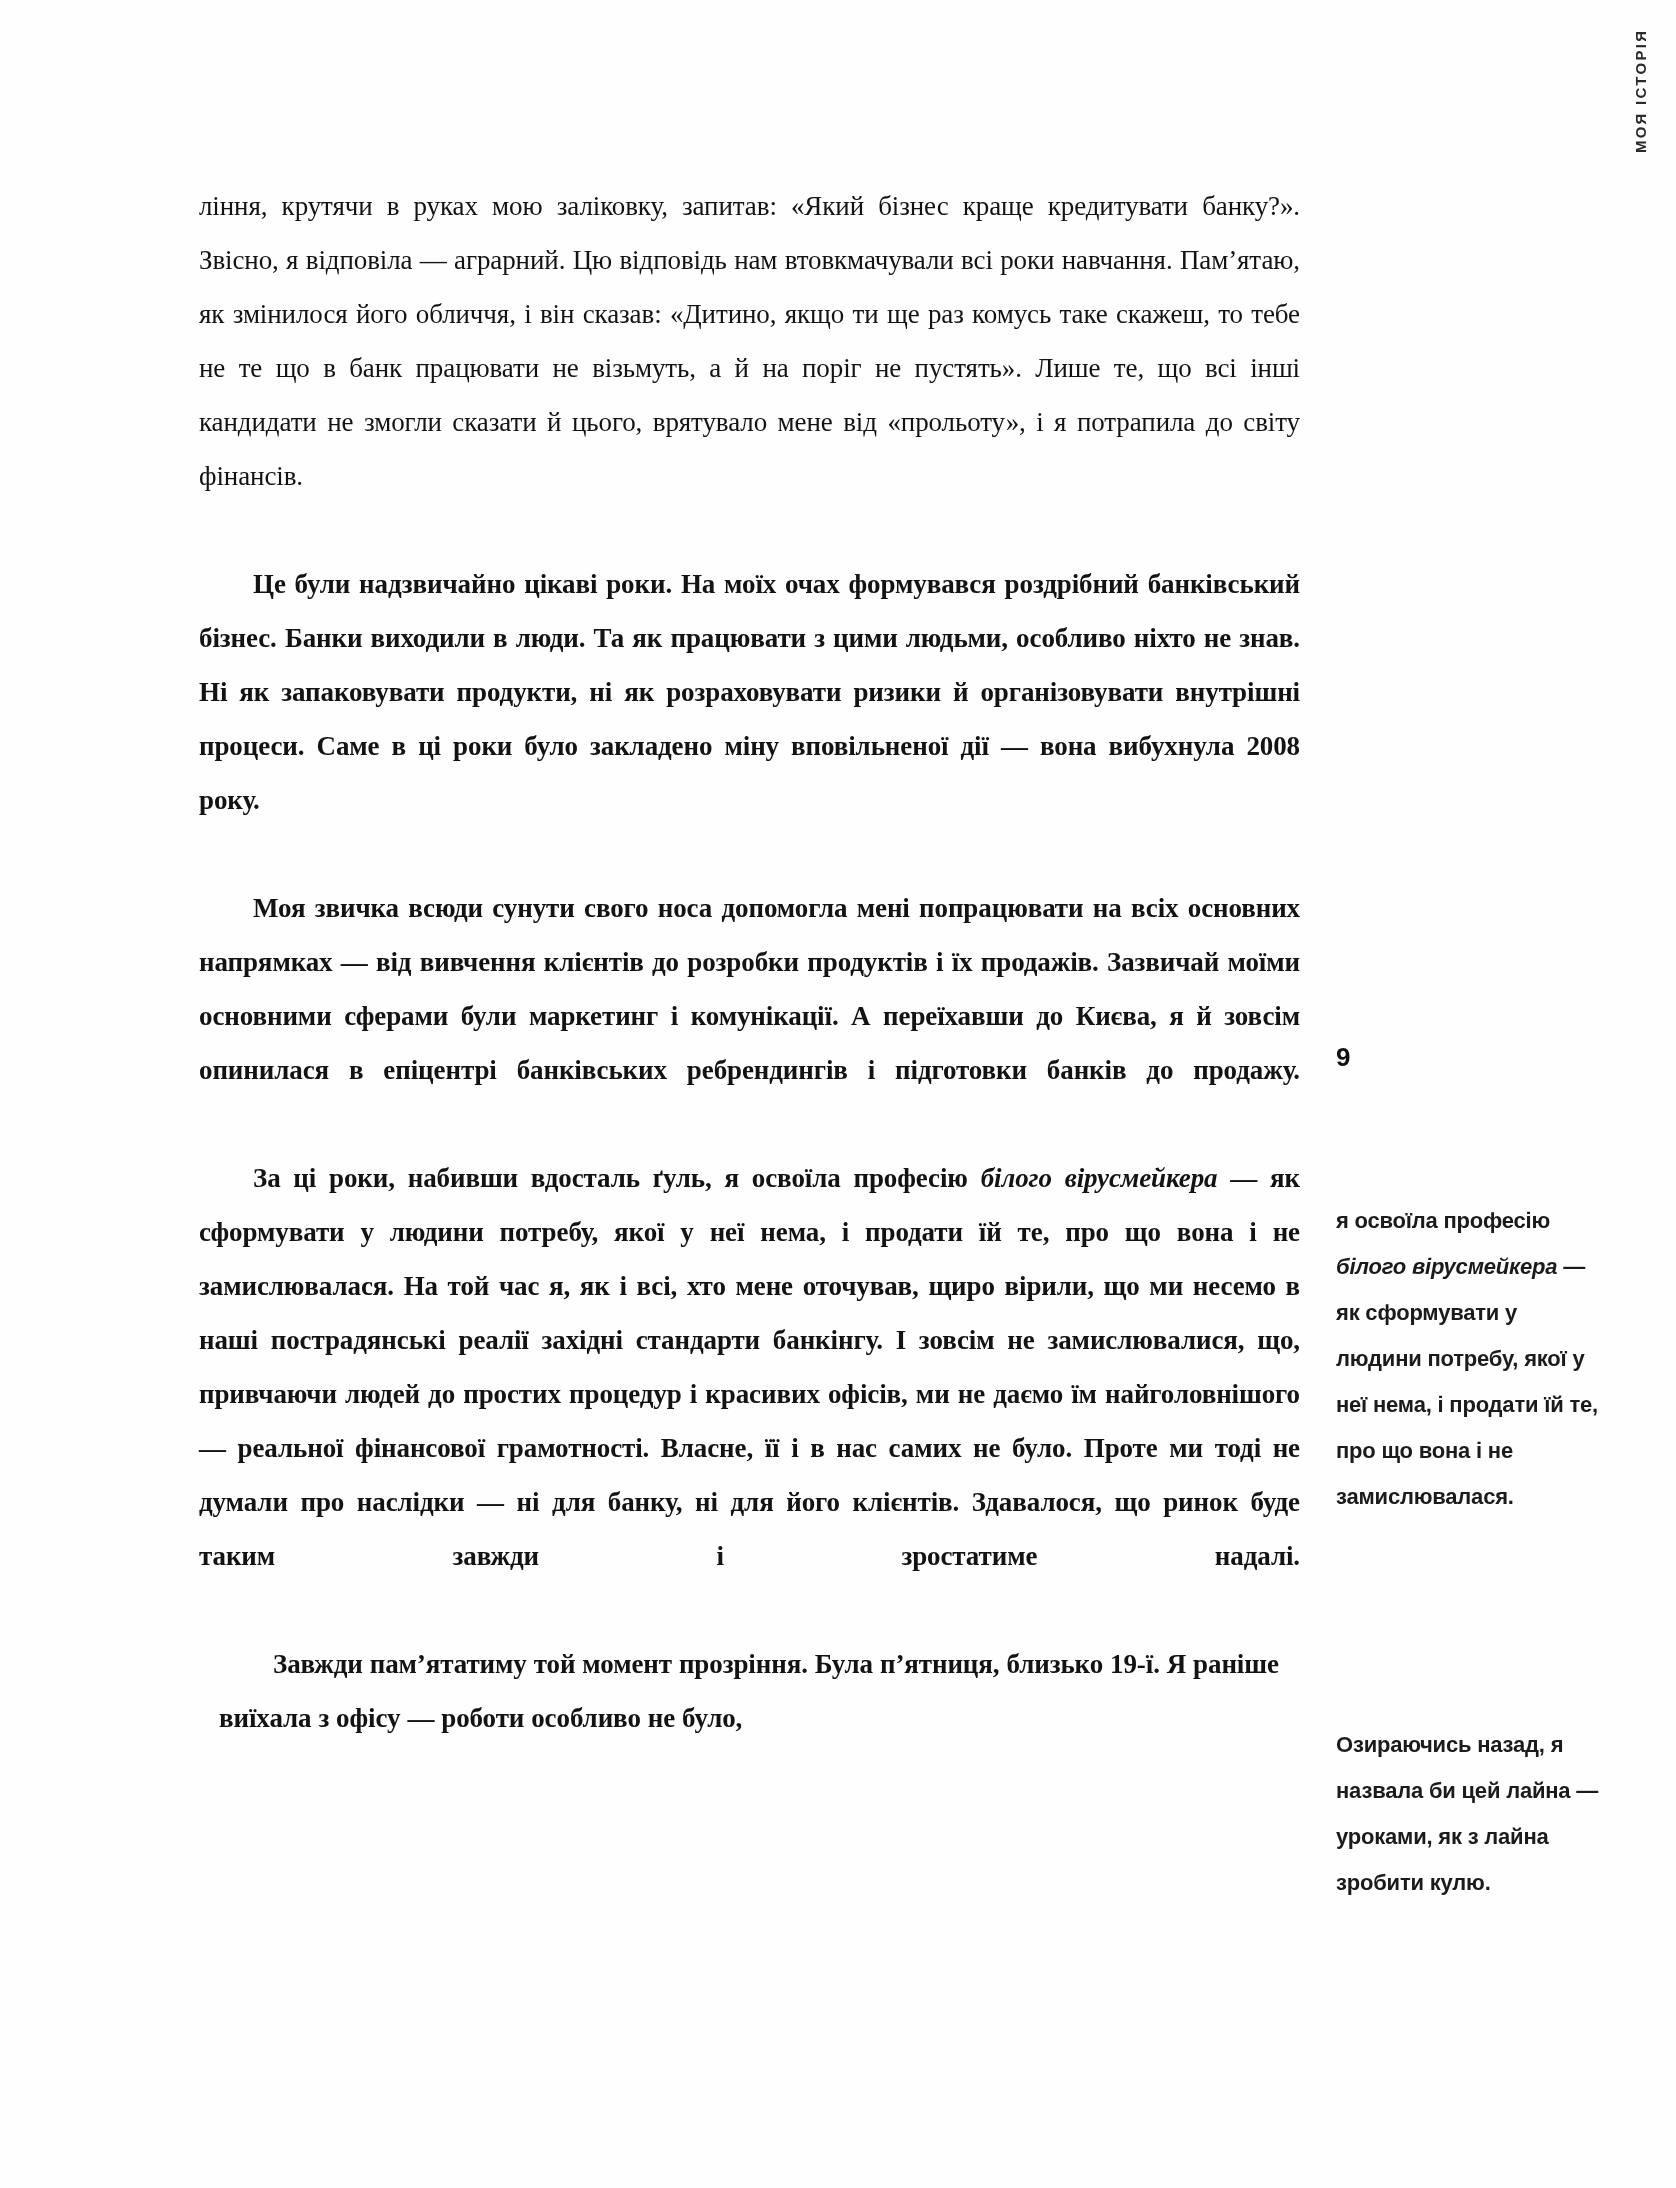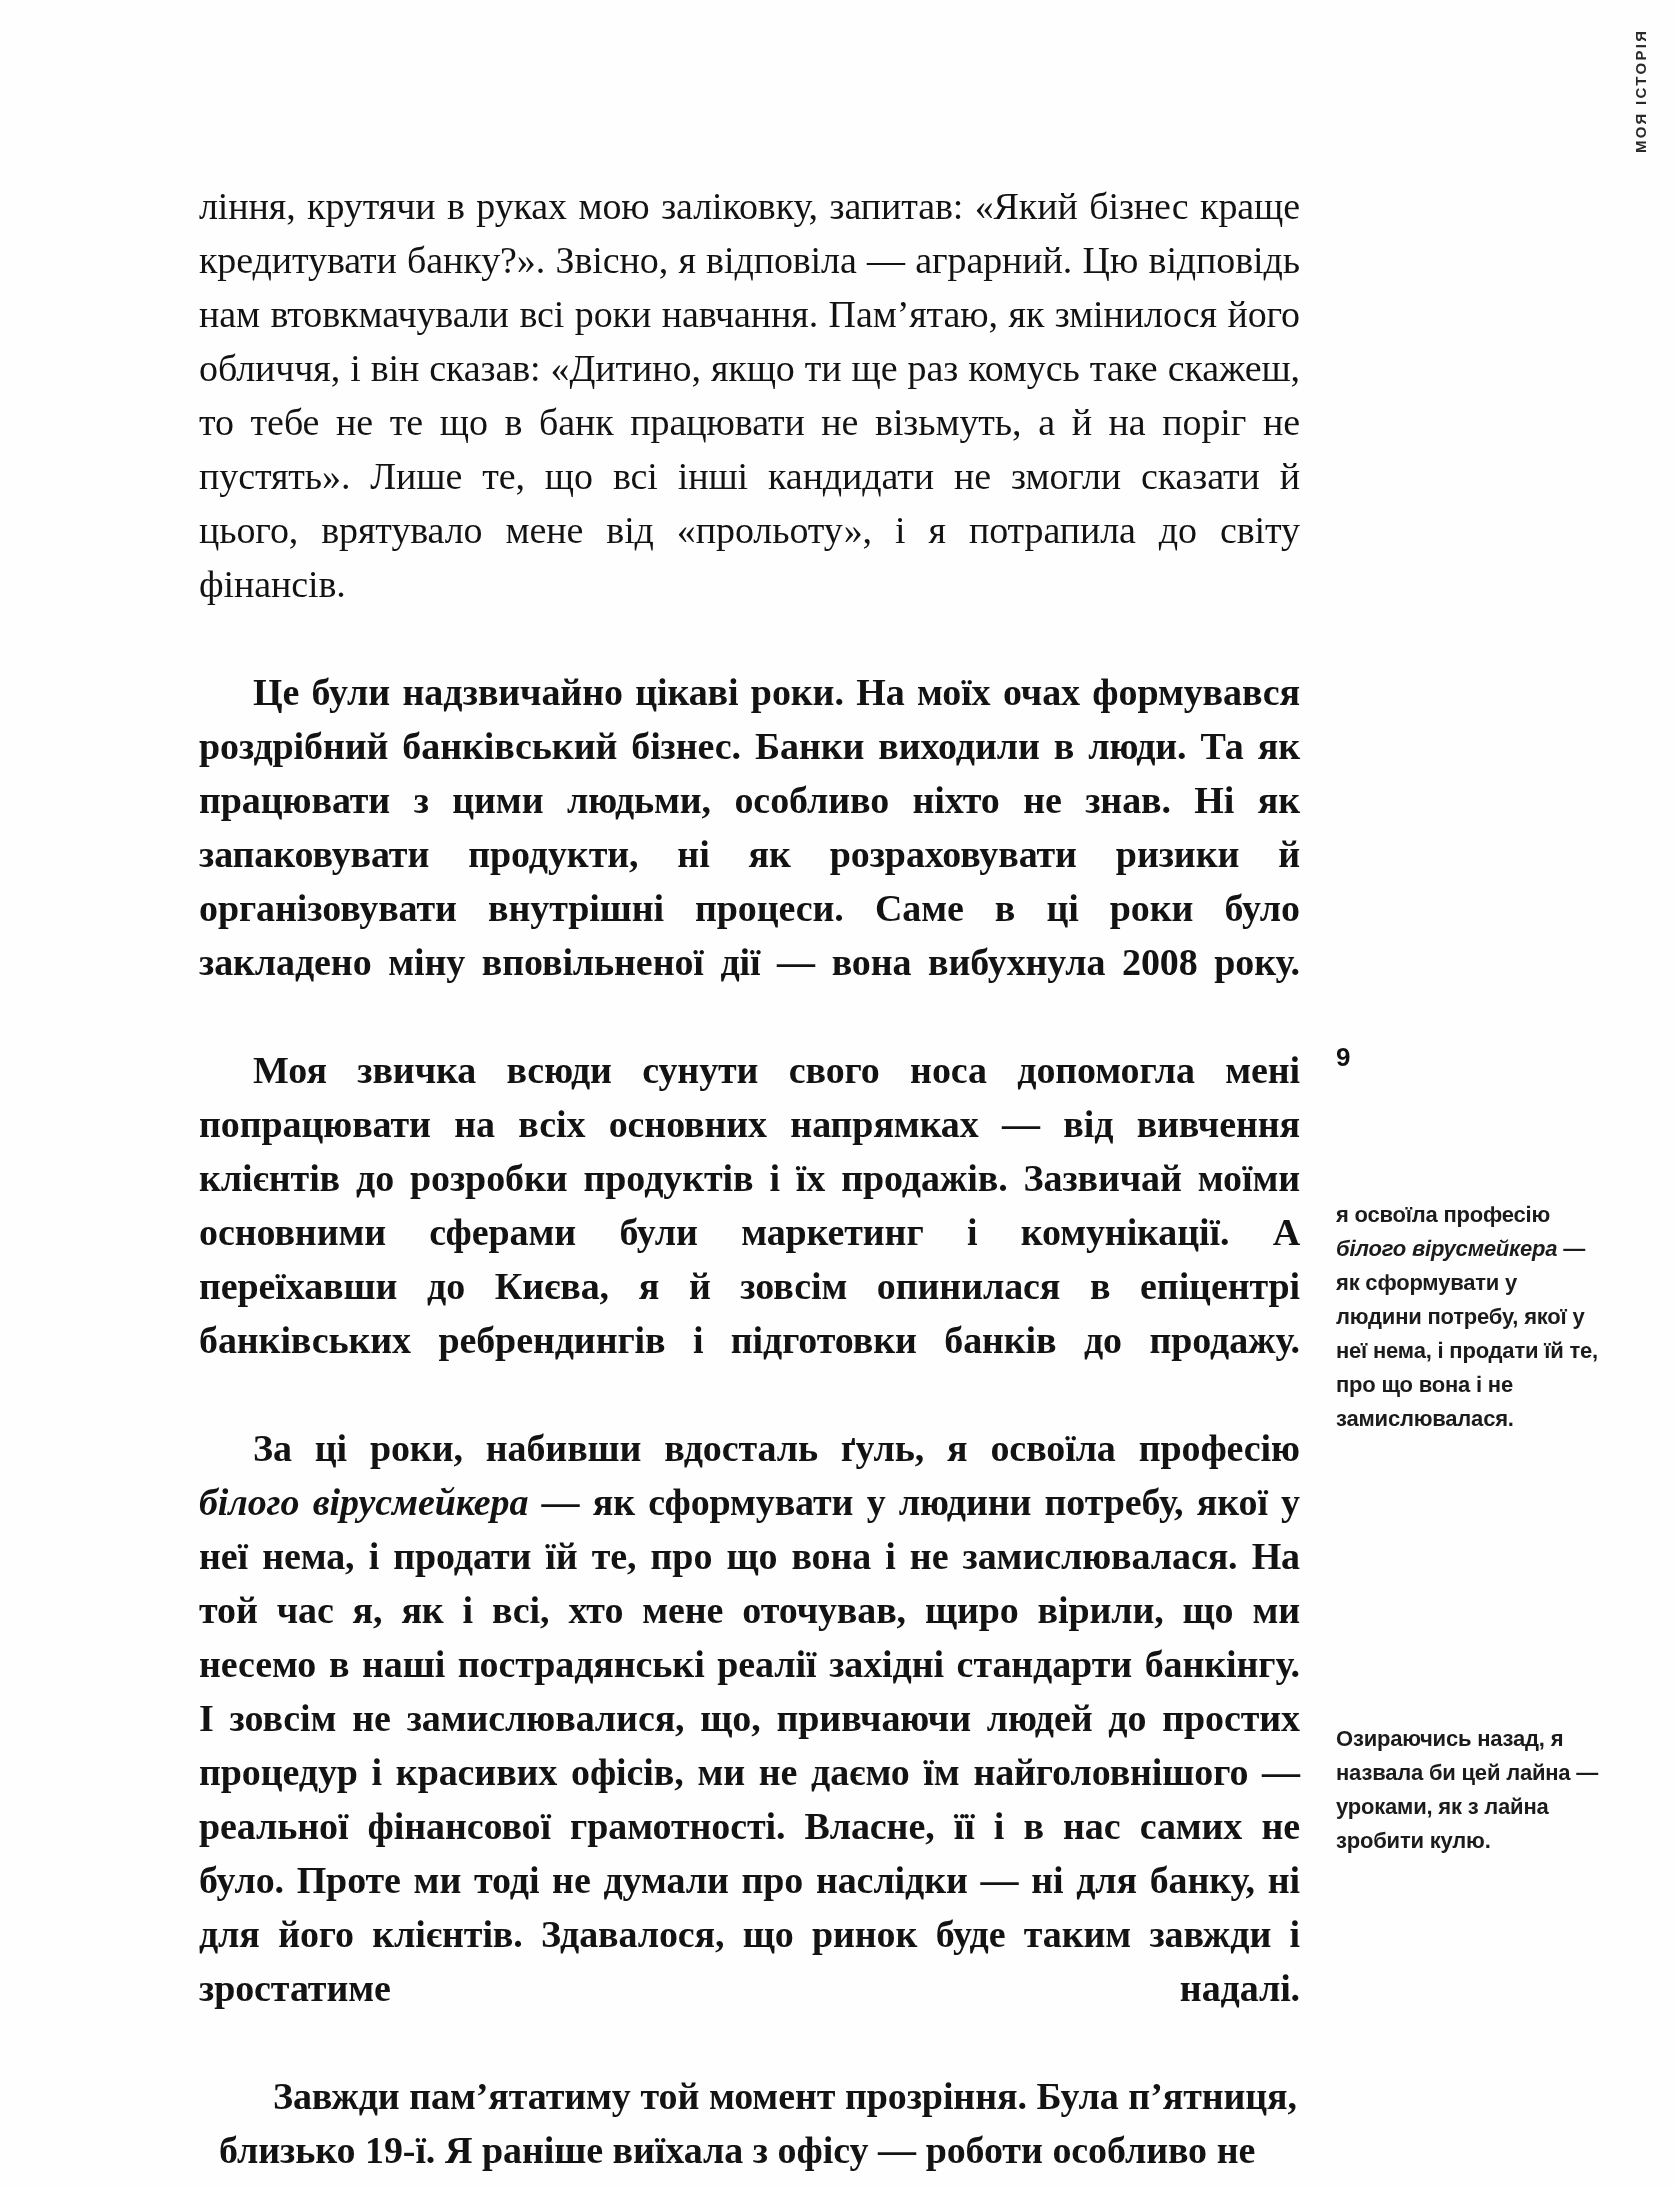--- a/index.html
+++ b/index.html
@@ -42,21 +42,21 @@
   
   .body-column {
     position: absolute;
     left: 199px;
     top: 179px;
     width: 1101px;
   }
 
   .body-column p {
     margin: 0;
-    font-size: 38px;
+    font-size: 27px;
     line-height: 54px;
     text-align: justify;
     text-justify: inter-word;
     letter-spacing: -0.1px;
     word-spacing: 0.3px;
     font-weight: 400;
     color: #131313;
     -webkit-font-smoothing: none;
   }
   .body-column p.indent {
@@ -89,21 +89,21 @@
     text-align: left;
     line-height: 1;
   }
 
   .side-note {
     position: absolute;
     left: 1336px;
     width: 271px;
     font-family: "Liberation Sans", "DejaVu Sans", sans-serif;
     font-size: 22px;
-    line-height: 34px;
+    line-height: 46px;
     font-weight: 600;
     color: #1b1b1b;
     letter-spacing: -0.2px;
     text-align: left;
   }
   .side-note em {
     font-style: italic;
   }
   .side-note--one { top: 1198px; }
   .side-note--two { top: 1722px; }

